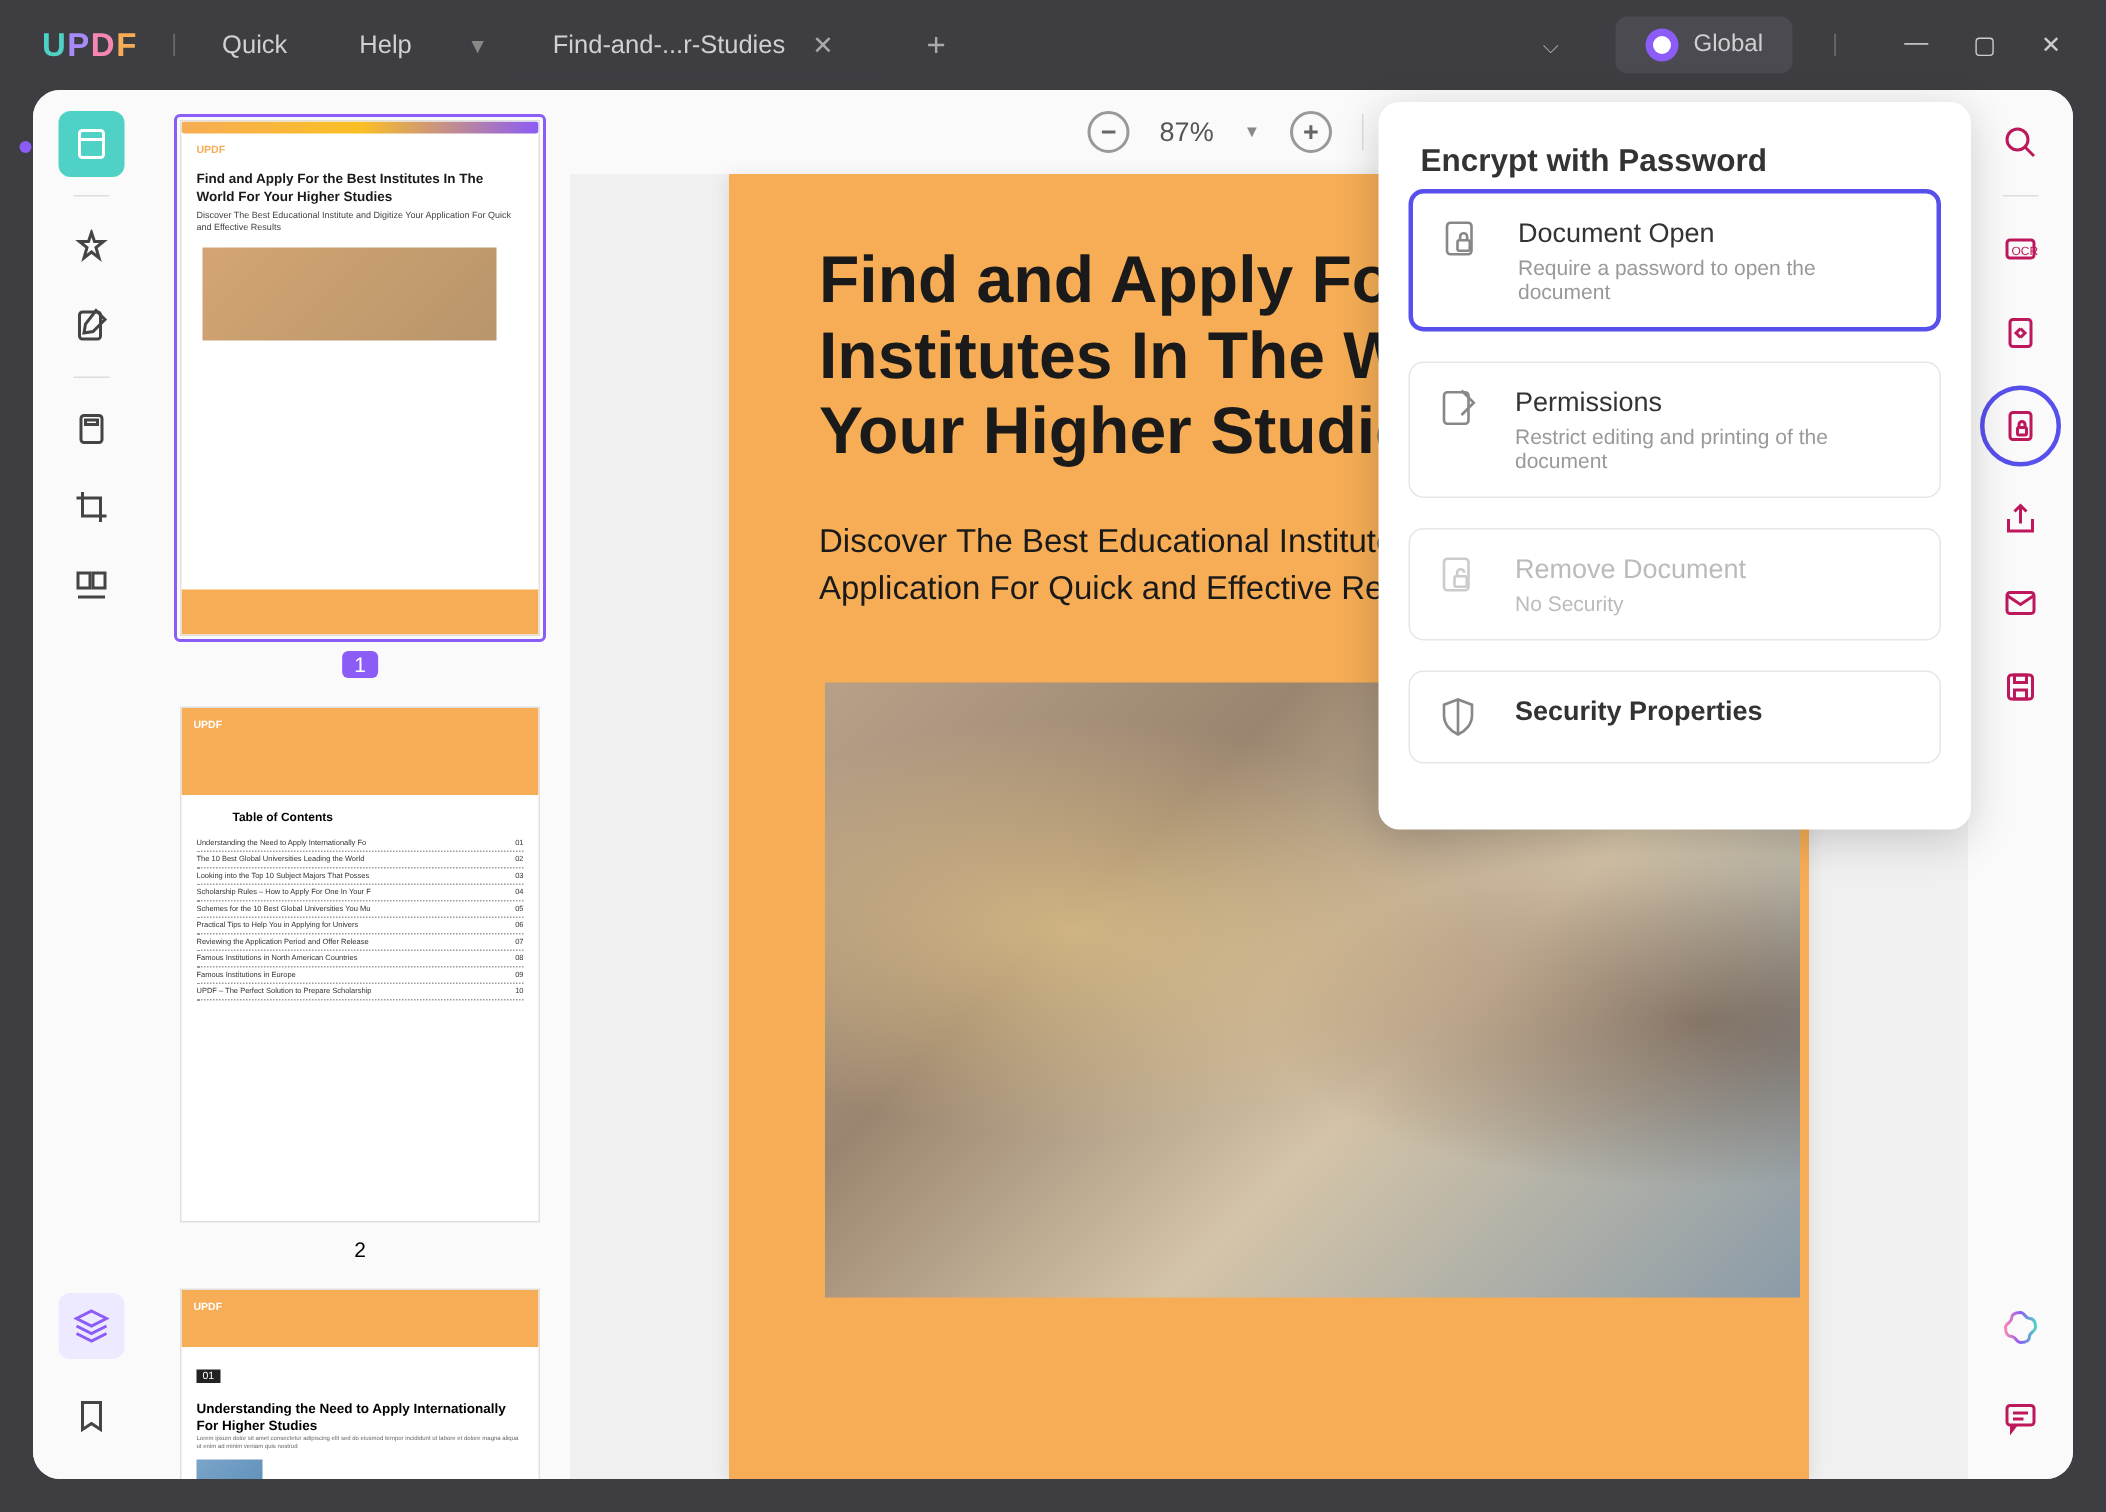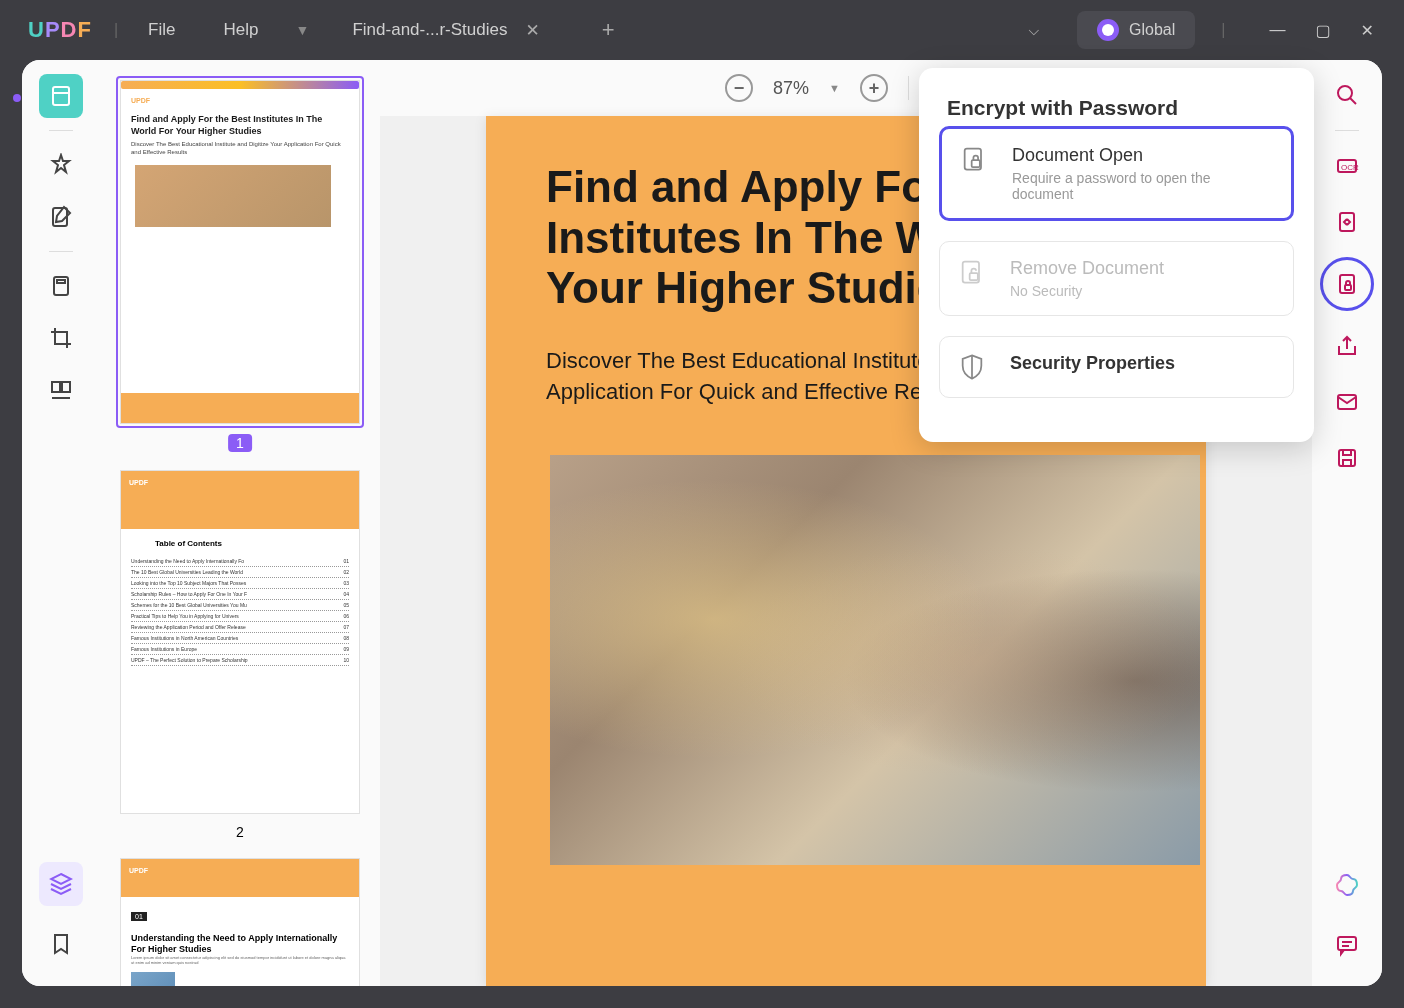--- a/index.html
+++ b/index.html
@@ -109,21 +109,21 @@
 .opt-sub { font-size: 14px; color: #999; }
 
 .purple-dot { position: absolute; left: 13px; top: 94px; width: 8px; height: 8px; background: #8b5cf6; border-radius: 50%;}
 </style>
 </head>
 <body>
 
 <div class="titlebar">
   <div class="logo"><span class="u">U</span><span class="p">P</span><span class="d">D</span><span class="f">F</span></div>
   <span class="title-sep">|</span>
-  <div class="menu-item">File</div>
+  <div class="menu-item">Quick</div>
   <div class="menu-item">Help</div>
   <div class="tab-control">▼</div>
   <div class="tab">
     <span>Find-and-...r-Studies</span>
     <span class="close">✕</span>
   </div>
   <div class="new-tab">+</div>
   <div class="right-controls">
     <div class="dropdown-caret">⌵</div>
     <div class="login-btn">
@@ -380,20 +380,30 @@
         <rect x="4" y="3" width="14" height="18" rx="2"></rect>
         <rect x="10" y="13" width="7" height="6" rx="1"></rect>
         <path d="M11.5 13v-2a2 2 0 014 0v2"></path>
       </svg>
     <div class="opt-text">
       <div class="opt-title">Document Open</div>
       <div class="opt-sub">Require a password to open the document</div>
     </div>
   </div>
 
+  <div class="panel-option">
+    <svg class="opt-icon" viewBox="0 0 24 24" fill="none" stroke="currentColor" stroke-width="1.5">
+        <rect x="4" y="3" width="14" height="18" rx="2"></rect>
+        <path d="M14 2l7 7-7 7"></path>
+      </svg>
+    <div class="opt-text">
+      <div class="opt-title">Permissions</div>
+      <div class="opt-sub">Restrict editing and printing of the document</div>
+    </div>
+  </div>
 
   <div class="panel-option disabled">
     <svg class="opt-icon" viewBox="0 0 24 24" fill="none" stroke="#ccc" stroke-width="1.5">
         <rect x="4" y="3" width="14" height="18" rx="2"></rect>
         <rect x="10" y="13" width="7" height="6" rx="1"></rect>
         <path d="M11.5 13v-2a2 2 0 014 0"></path>
       </svg>
     <div class="opt-text">
       <div class="opt-title">Remove Document</div>
       <div class="opt-sub">No Security</div>

